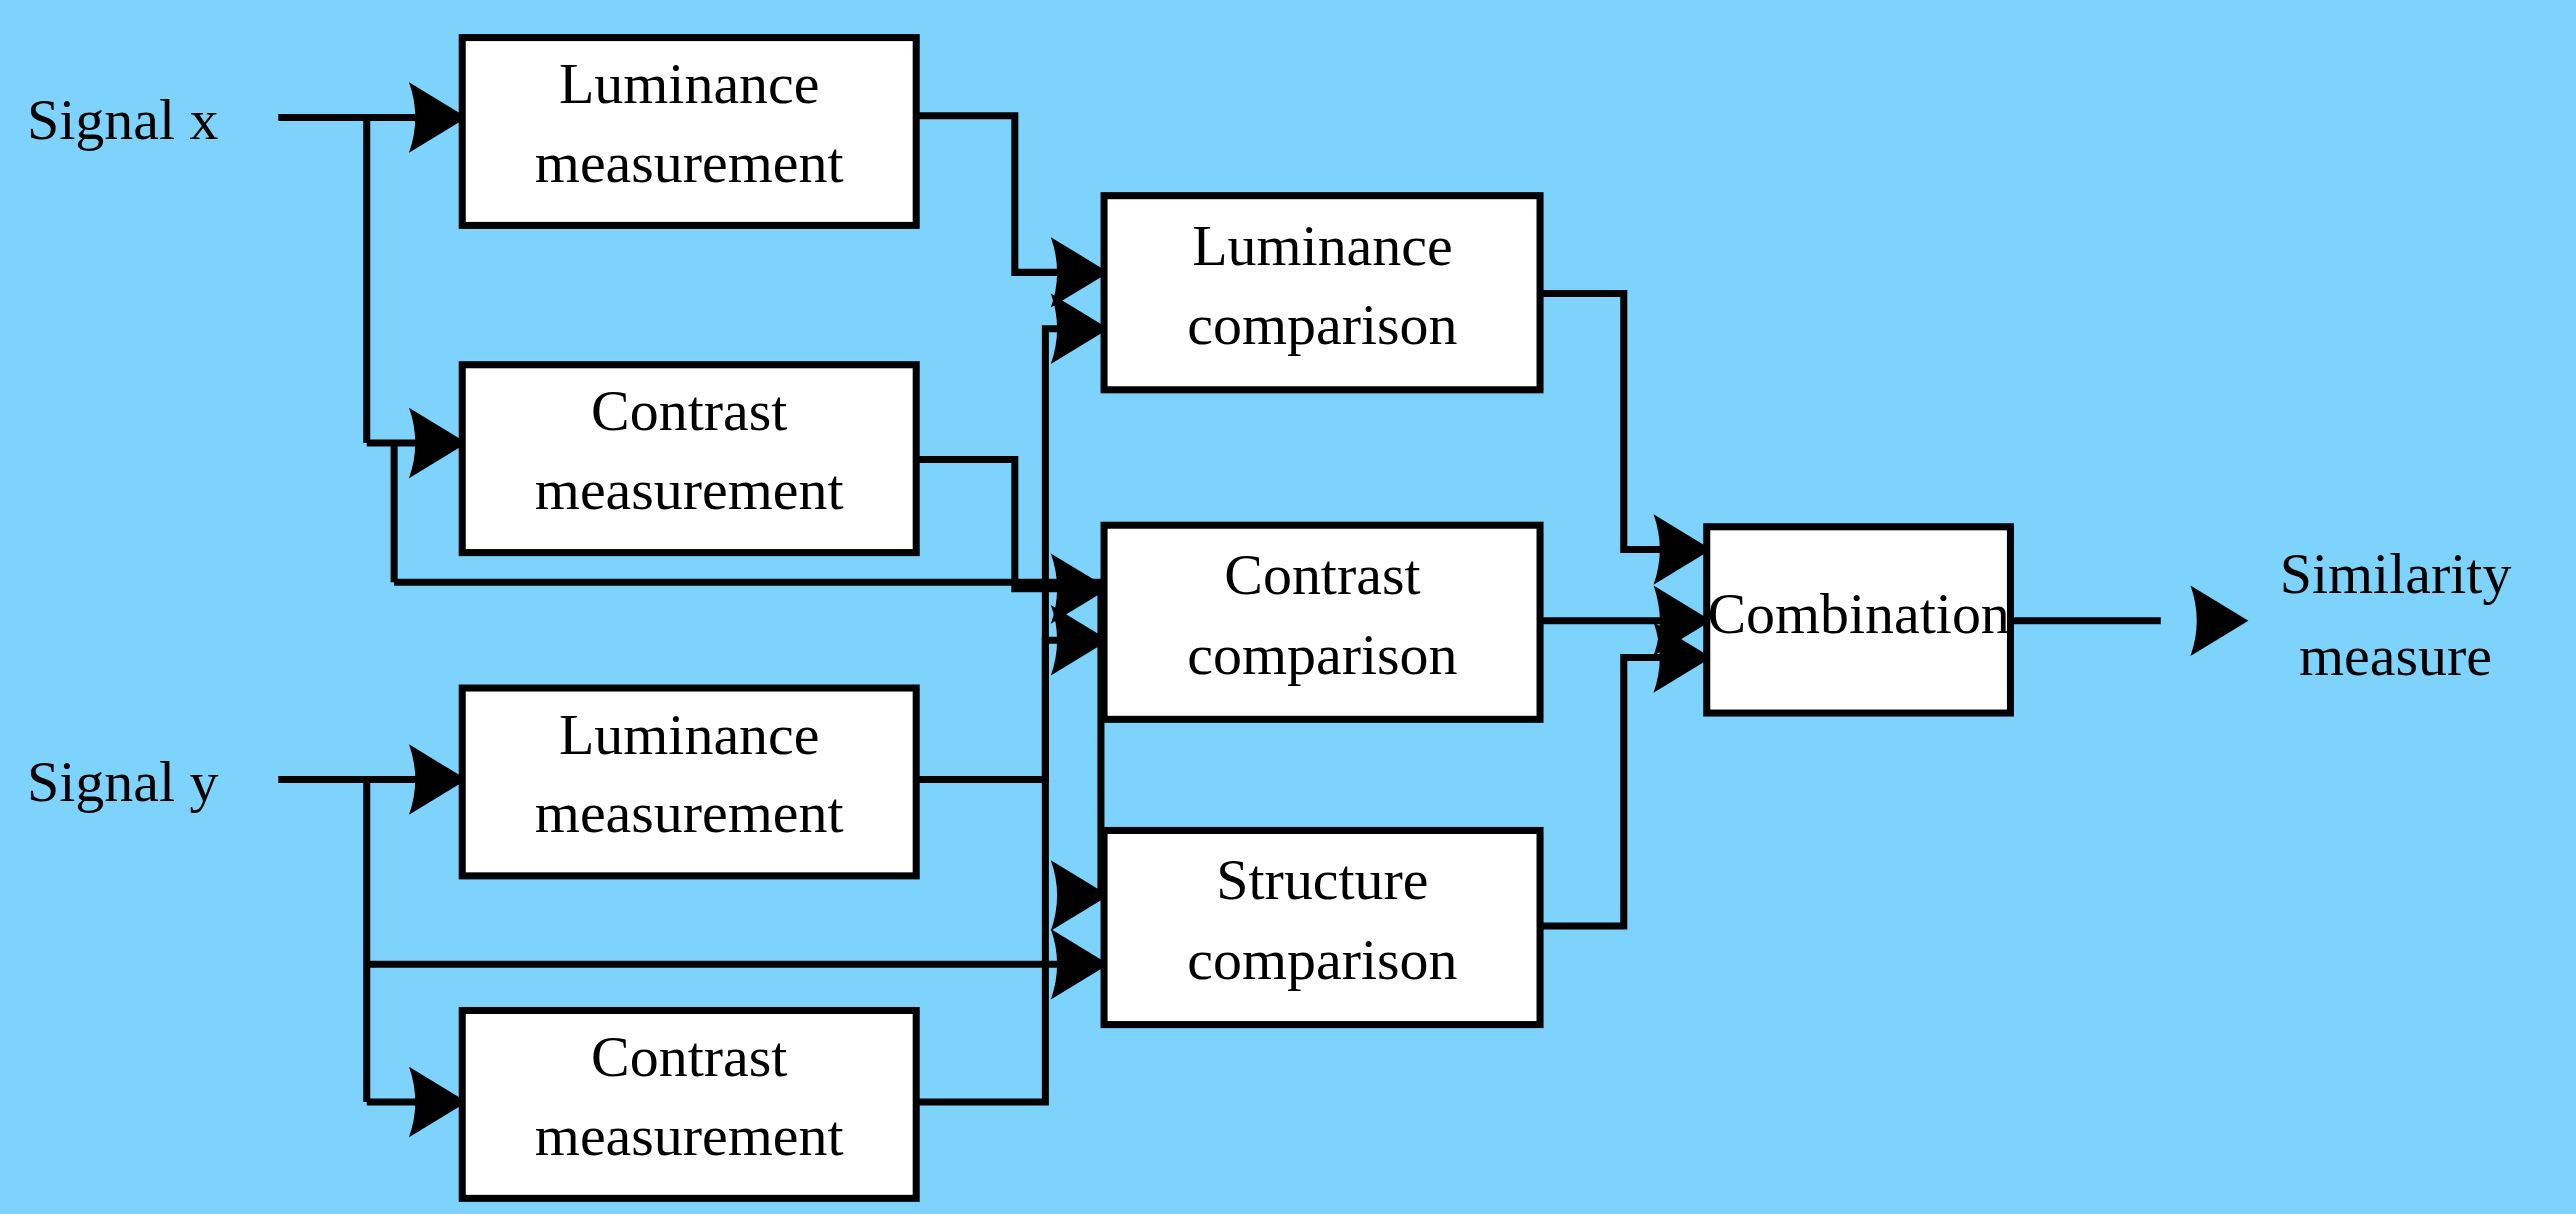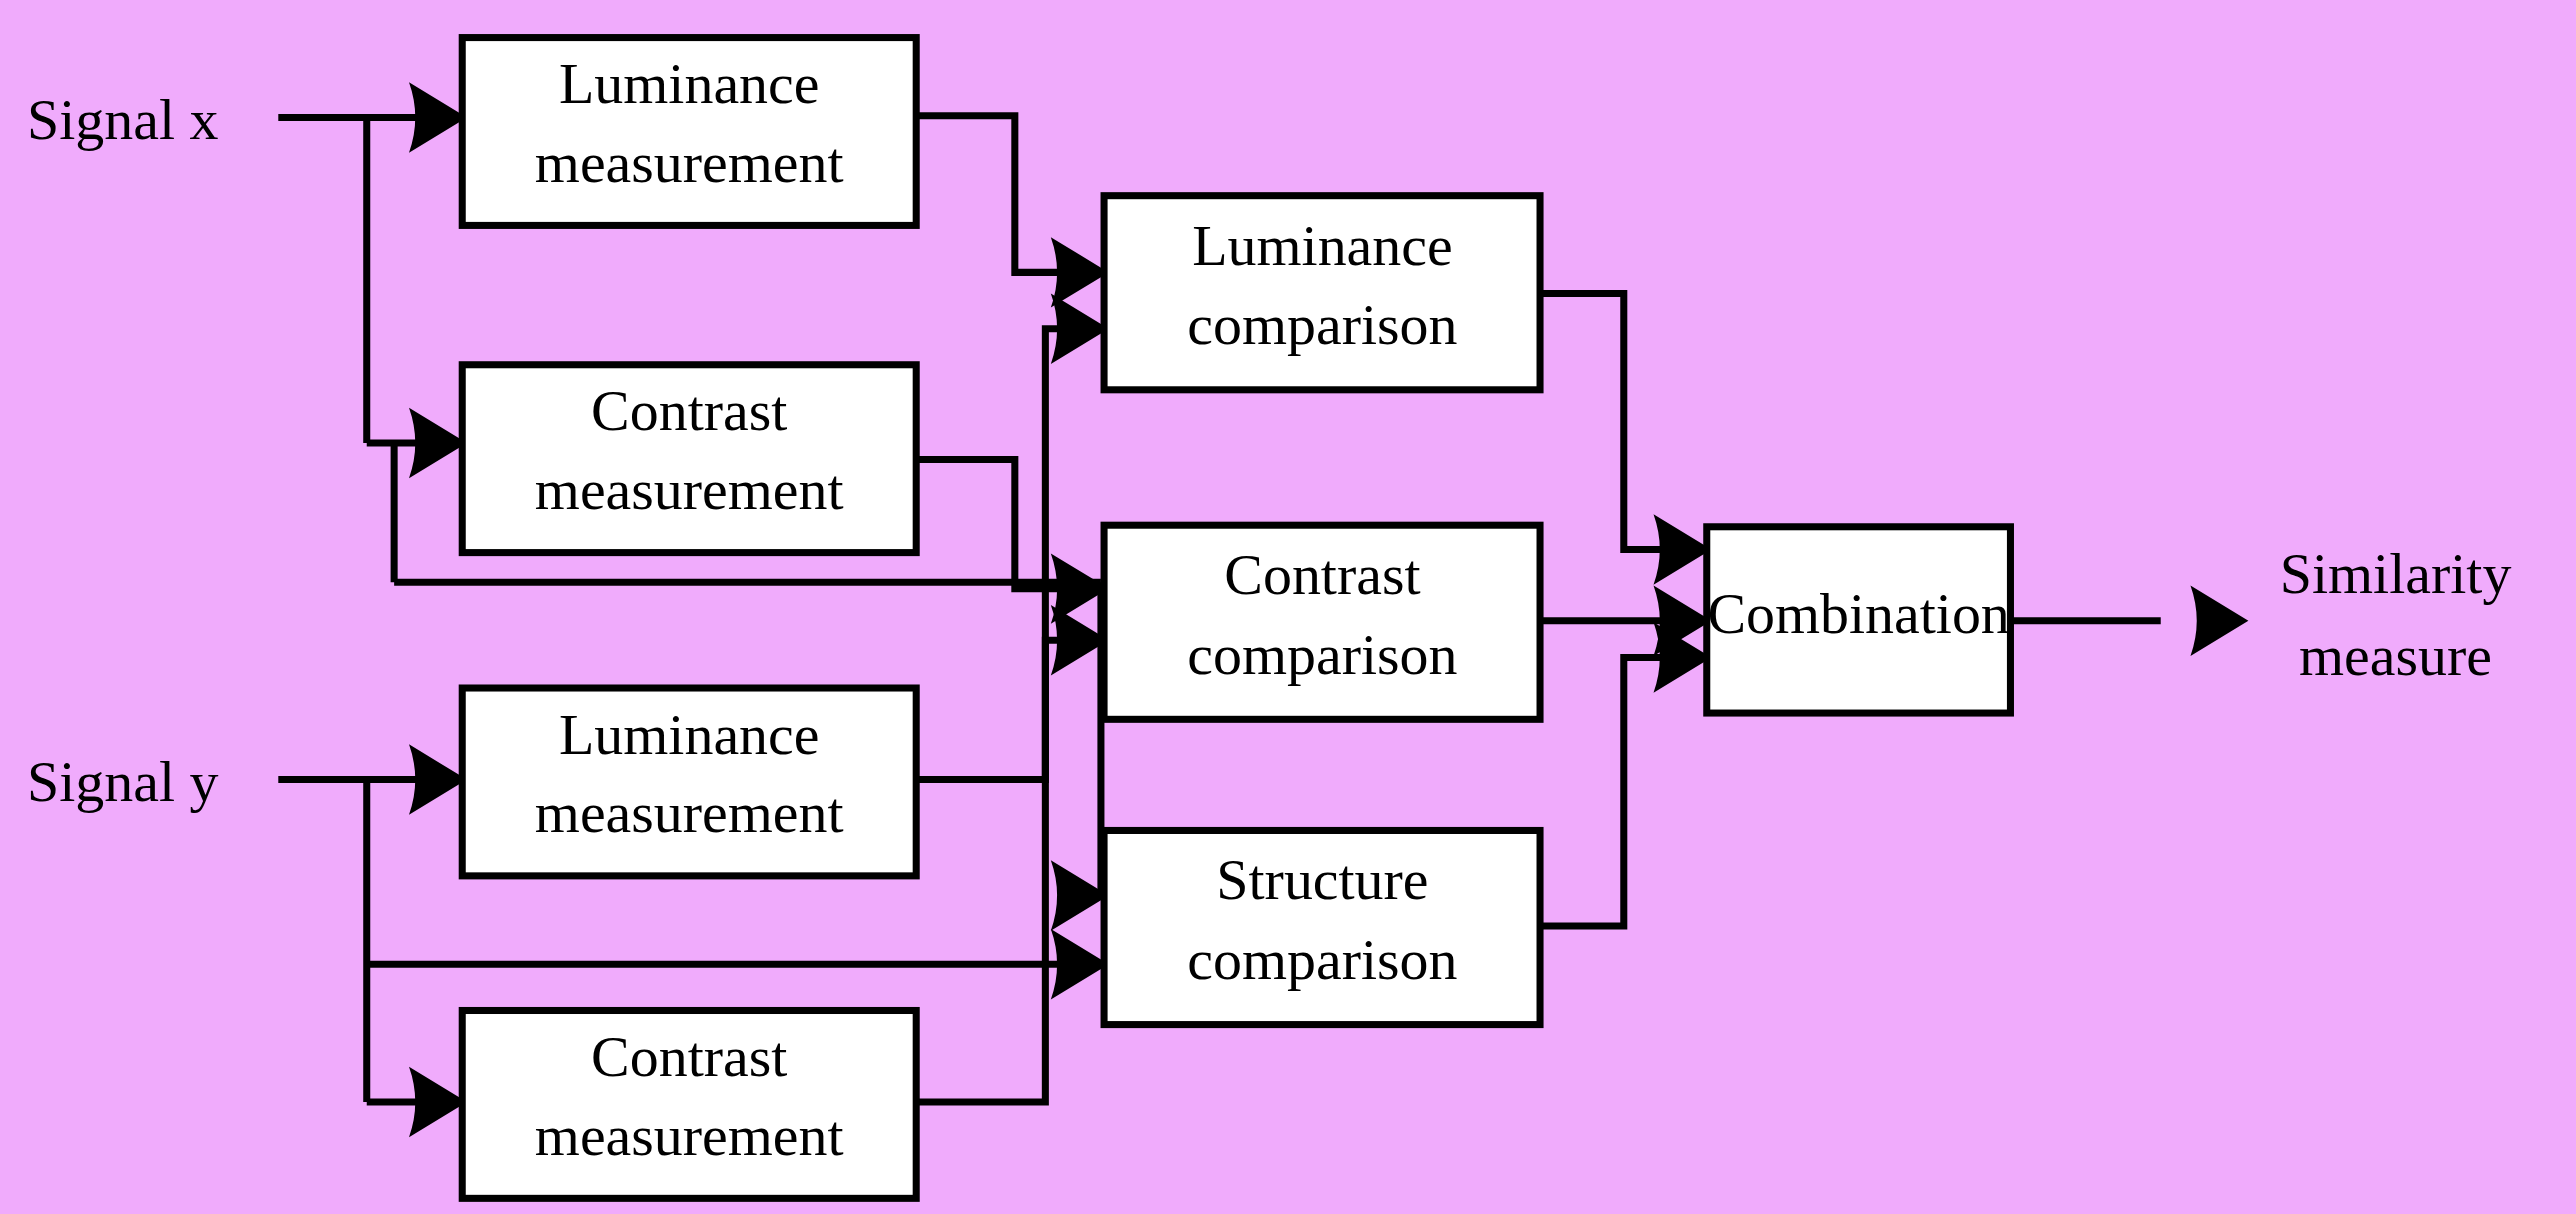--- a/index.html
+++ b/index.html
@@ -1,21 +1,21 @@
 <!DOCTYPE html>
 <html style="font-size:12.5px"><head>
 <meta charset="utf-8">
 <style>
   html, body { margin:0; padding:0; background:#ffffff; }
   body {
     width:2576px; height:1214px;
     font-family:"Liberation Serif","DejaVu Serif",serif;
     overflow:hidden;
   }
-  #diagram-root { position:relative; width:2576px; height:1214px; background:#f0abfc; }
+  #diagram-root { position:relative; width:2576px; height:1214px; background:#7dd3fc; }
   svg.flow { position:absolute; left:0; top:0; width:2576px; height:1214px; display:block; }
   .box-rect { fill:#ffffff; stroke:#000000; stroke-width:9; }
   .wire { fill:none; stroke:#000000; stroke-width:9; stroke-linecap:butt; stroke-linejoin:miter; }
   .arrow-head { fill:#000000; stroke:none; }
   text.node-label {
     font-family:"Liberation Serif","DejaVu Serif",serif;
     font-size:74px; fill:#000000; text-anchor:middle;
     dominant-baseline:middle;
   }
   text.io-label {

